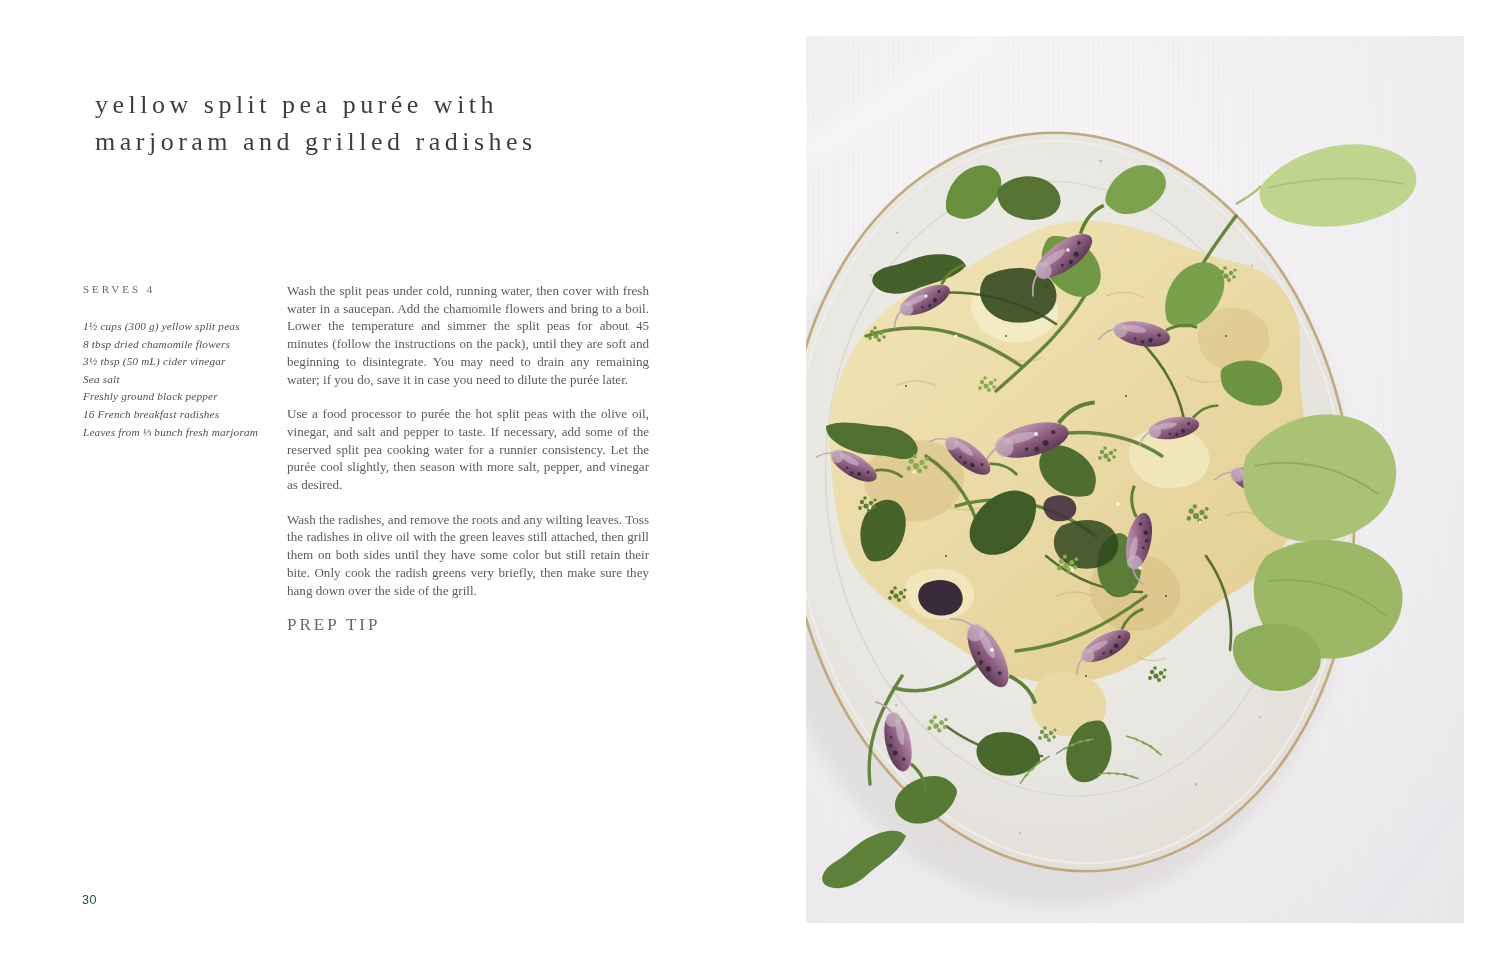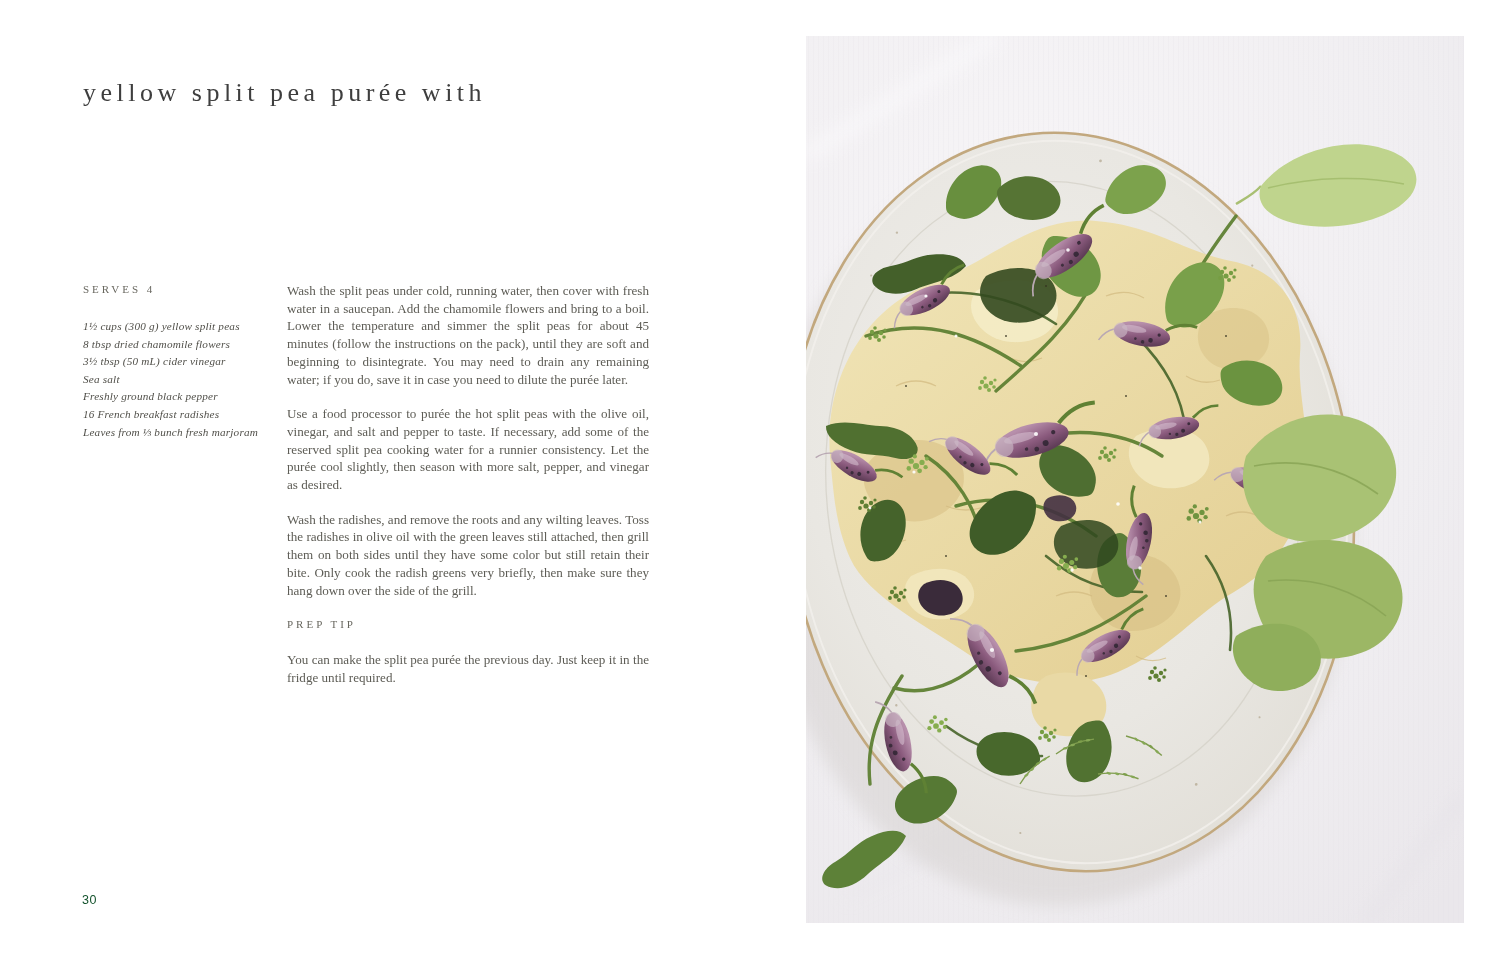--- a/index.html
+++ b/index.html
@@ -1,69 +1,69 @@
 <!DOCTYPE html>
 <html><head>
 <meta charset="utf-8">
 <style>
   html,body{margin:0;padding:0;}
   body{width:1500px;height:964px;background:#ffffff;position:relative;overflow:hidden;
        font-family:"Liberation Serif", serif;}
   .spread{position:absolute;inset:0;background:#ffffff;}
 
   
-  .recipe-title{position:absolute;left:83px;top:74px;margin:0;font-weight:400;
+  .recipe-title{position:absolute;left:83px;top:74px;margin:12px;font-weight:400;
     font-size:26px;line-height:37px;letter-spacing:4.5px;color:#3e3e3e;
     font-family:"Liberation Serif", serif;}
   .serves{position:absolute;left:83px;top:283px;font-size:11px;letter-spacing:3px;
     color:#68675f;}
   .ingredients{position:absolute;left:83px;top:318px;width:176px;font-size:11.2px;
     line-height:17.6px;color:#504f49;letter-spacing:.2px;font-style:italic;}
   .ingredients .ing{padding-left:13px;text-indent:-13px;}
   .method{position:absolute;left:287px;top:282px;width:362px;font-size:13.1px;
     line-height:17.7px;color:#5d5c55;text-align:justify;}
   .method p{margin:0 0 17px 0;}
-  .prep-tip-label{font-size:11px;letter-spacing:3px;color:#68675f;margin:0 0 3px 0;
+  .prep-tip-label{font-size:17px;letter-spacing:3px;color:#68675f;margin:0 0 3px 0;
     text-align:left;}
   .prep-tip-text{margin:0;}
   .page-number{position:absolute;left:82px;top:893px;font-size:12.5px;color:#14532d;
     font-family:"Liberation Sans", sans-serif;letter-spacing:.5px;}
 
   
   .photo{position:absolute;left:806px;top:36px;width:658px;height:887px;margin:0;}
   .photo svg{display:block;width:658px;height:887px;}
 </style>
 </head>
 <body>
 
 <div class="spread">
 
   <section>
     <h1 class="recipe-title">
       <div>yellow split pea purée with</div>
+      <div>marjoram and grilled radishes</div>
     </h1>
 
     <div class="serves">SERVES 4</div>
 
     <div class="ingredients">
       <div class="ing">1½ cups (300 g) yellow split peas</div>
       <div class="ing">8 tbsp dried chamomile flowers</div>
       <div class="ing">3½ tbsp (50 mL) cider vinegar</div>
       <div class="ing">Sea salt</div>
       <div class="ing">Freshly ground black pepper</div>
       <div class="ing">16 French breakfast radishes</div>
       <div class="ing">Leaves from ⅓ bunch fresh marjoram</div>
     </div>
 
     <div class="method">
       <p>Wash the split peas under cold, running water, then cover with fresh water in a saucepan. Add the chamomile flowers and bring to a boil. Lower the temperature and simmer the split peas for about 45 minutes (follow the instructions on the pack), until they are soft and beginning to disintegrate. You may need to drain any remaining water; if you do, save it in case you need to dilute the purée later.</p>
       <p>Use a food processor to purée the hot split peas with the olive oil, vinegar, and salt and pepper to taste. If necessary, add some of the reserved split pea cooking water for a runnier consistency. Let the purée cool slightly, then season with more salt, pepper, and vinegar as desired.</p>
       <p>Wash the radishes, and remove the roots and any wilting leaves. Toss the radishes in olive oil with the green leaves still attached, then grill them on both sides until they have some color but still retain their bite. Only cook the radish greens very briefly, then make sure they hang down over the side of the grill.</p>
       <p class="prep-tip-label">PREP TIP</p>
-      <p class="prep-tip-text">You can make the split pea purée the previous day. Just keep it in the fridge until required.</p>
     </div>
 
     <div class="page-number">30</div>
   </section>
 
   <figure class="photo">
     <svg viewBox="0 0 658 887" xmlns="http://www.w3.org/2000/svg">
       <title>Overhead photograph of a rustic white ceramic platter on white linen, spread with yellow split pea purée topped with grilled purple French breakfast radishes, charred radish greens, and fresh marjoram flowers</title>
       <defs>
         <radialGradient id="clothGrad" cx="35%" cy="25%" r="95%">

